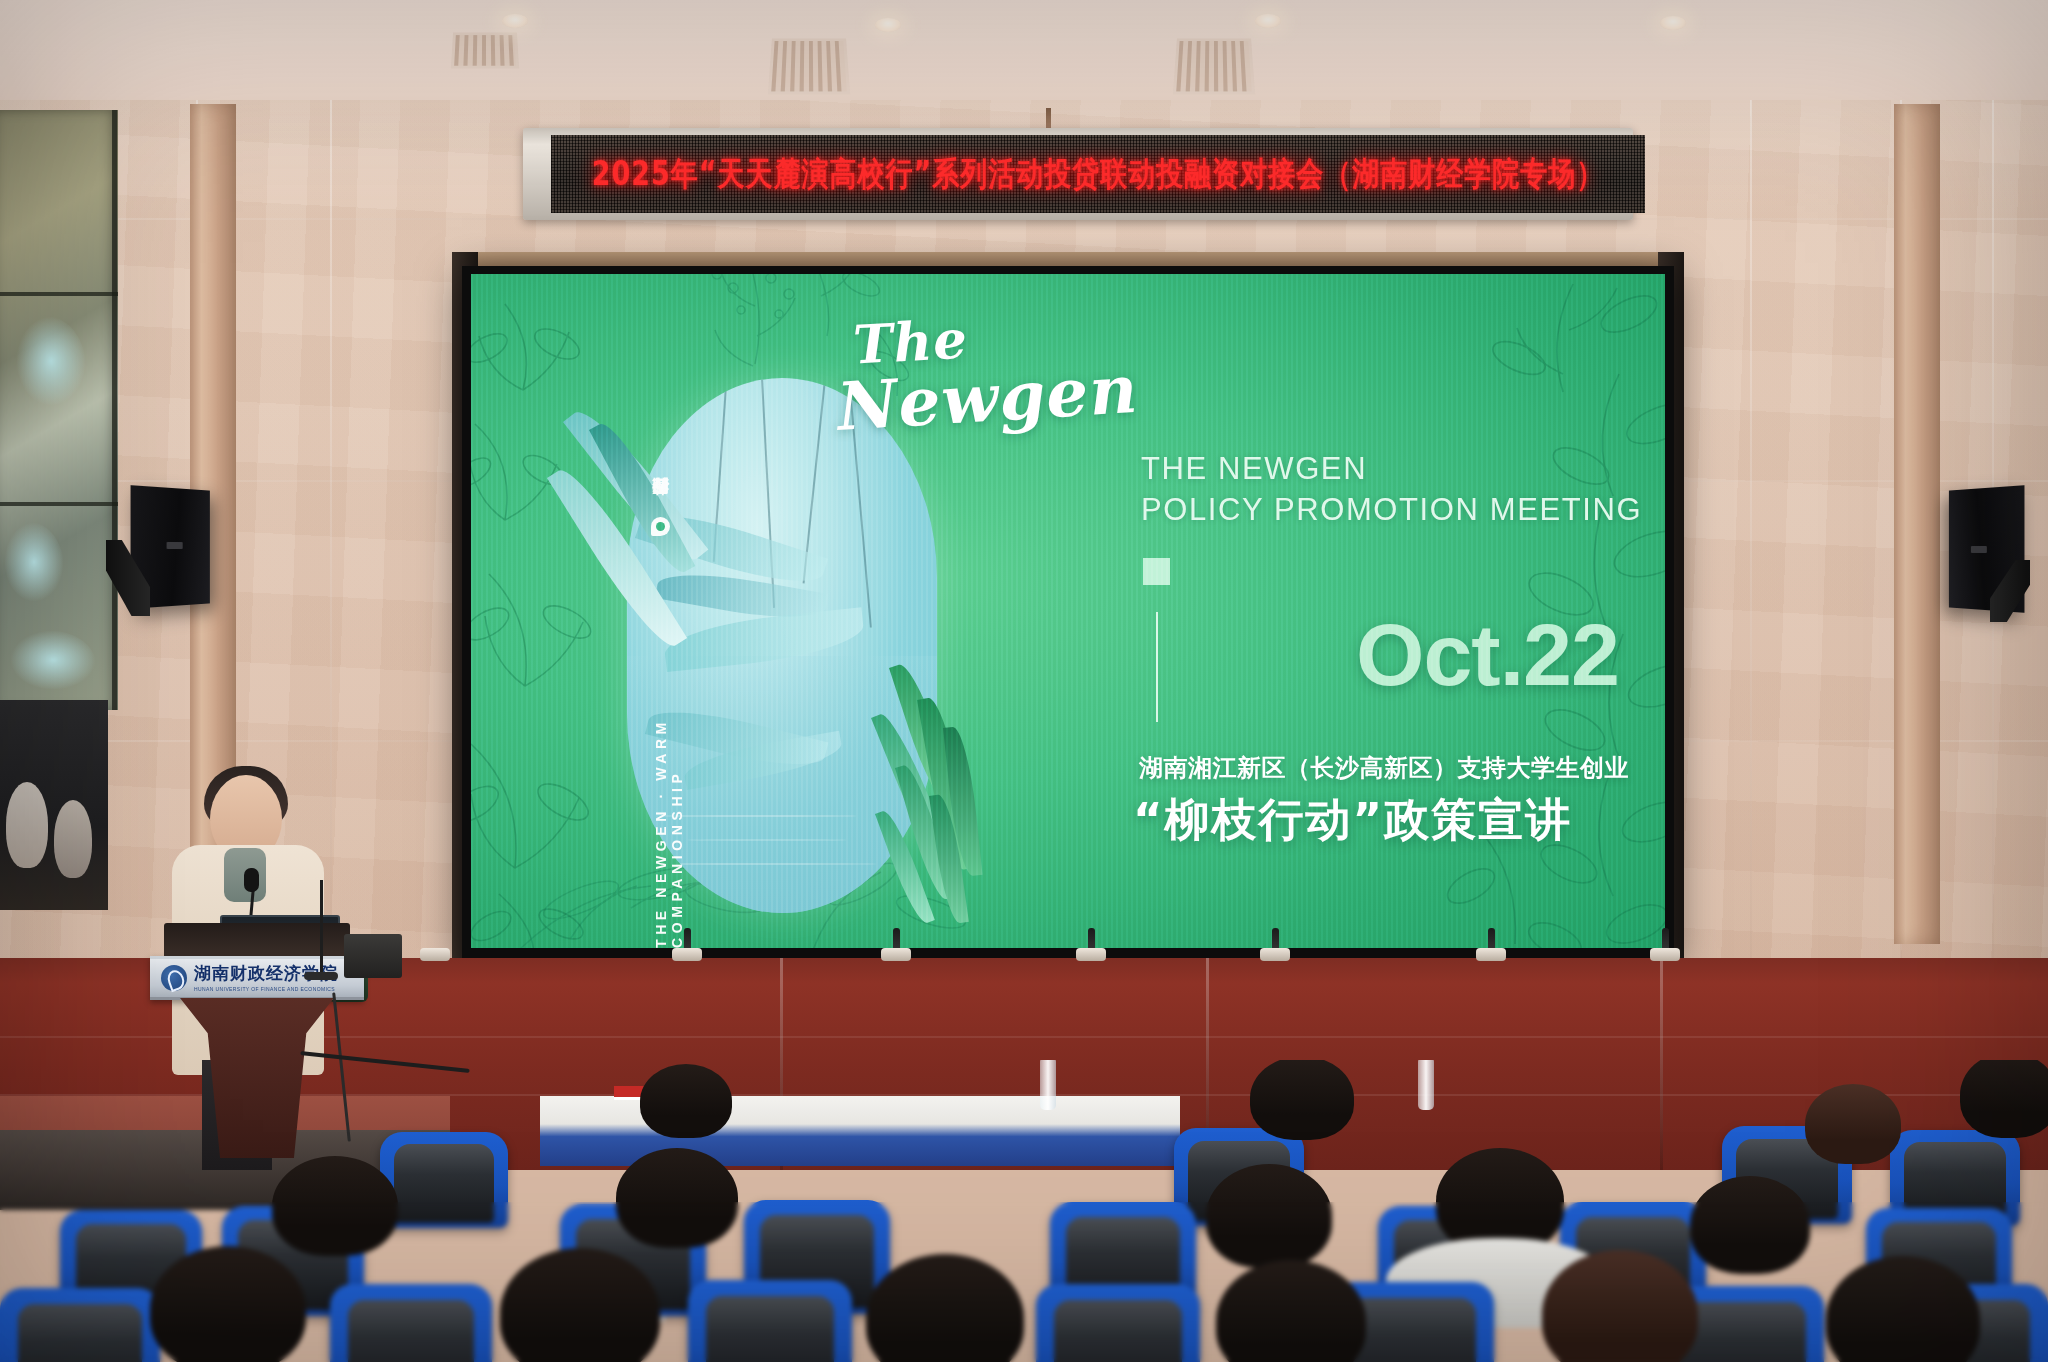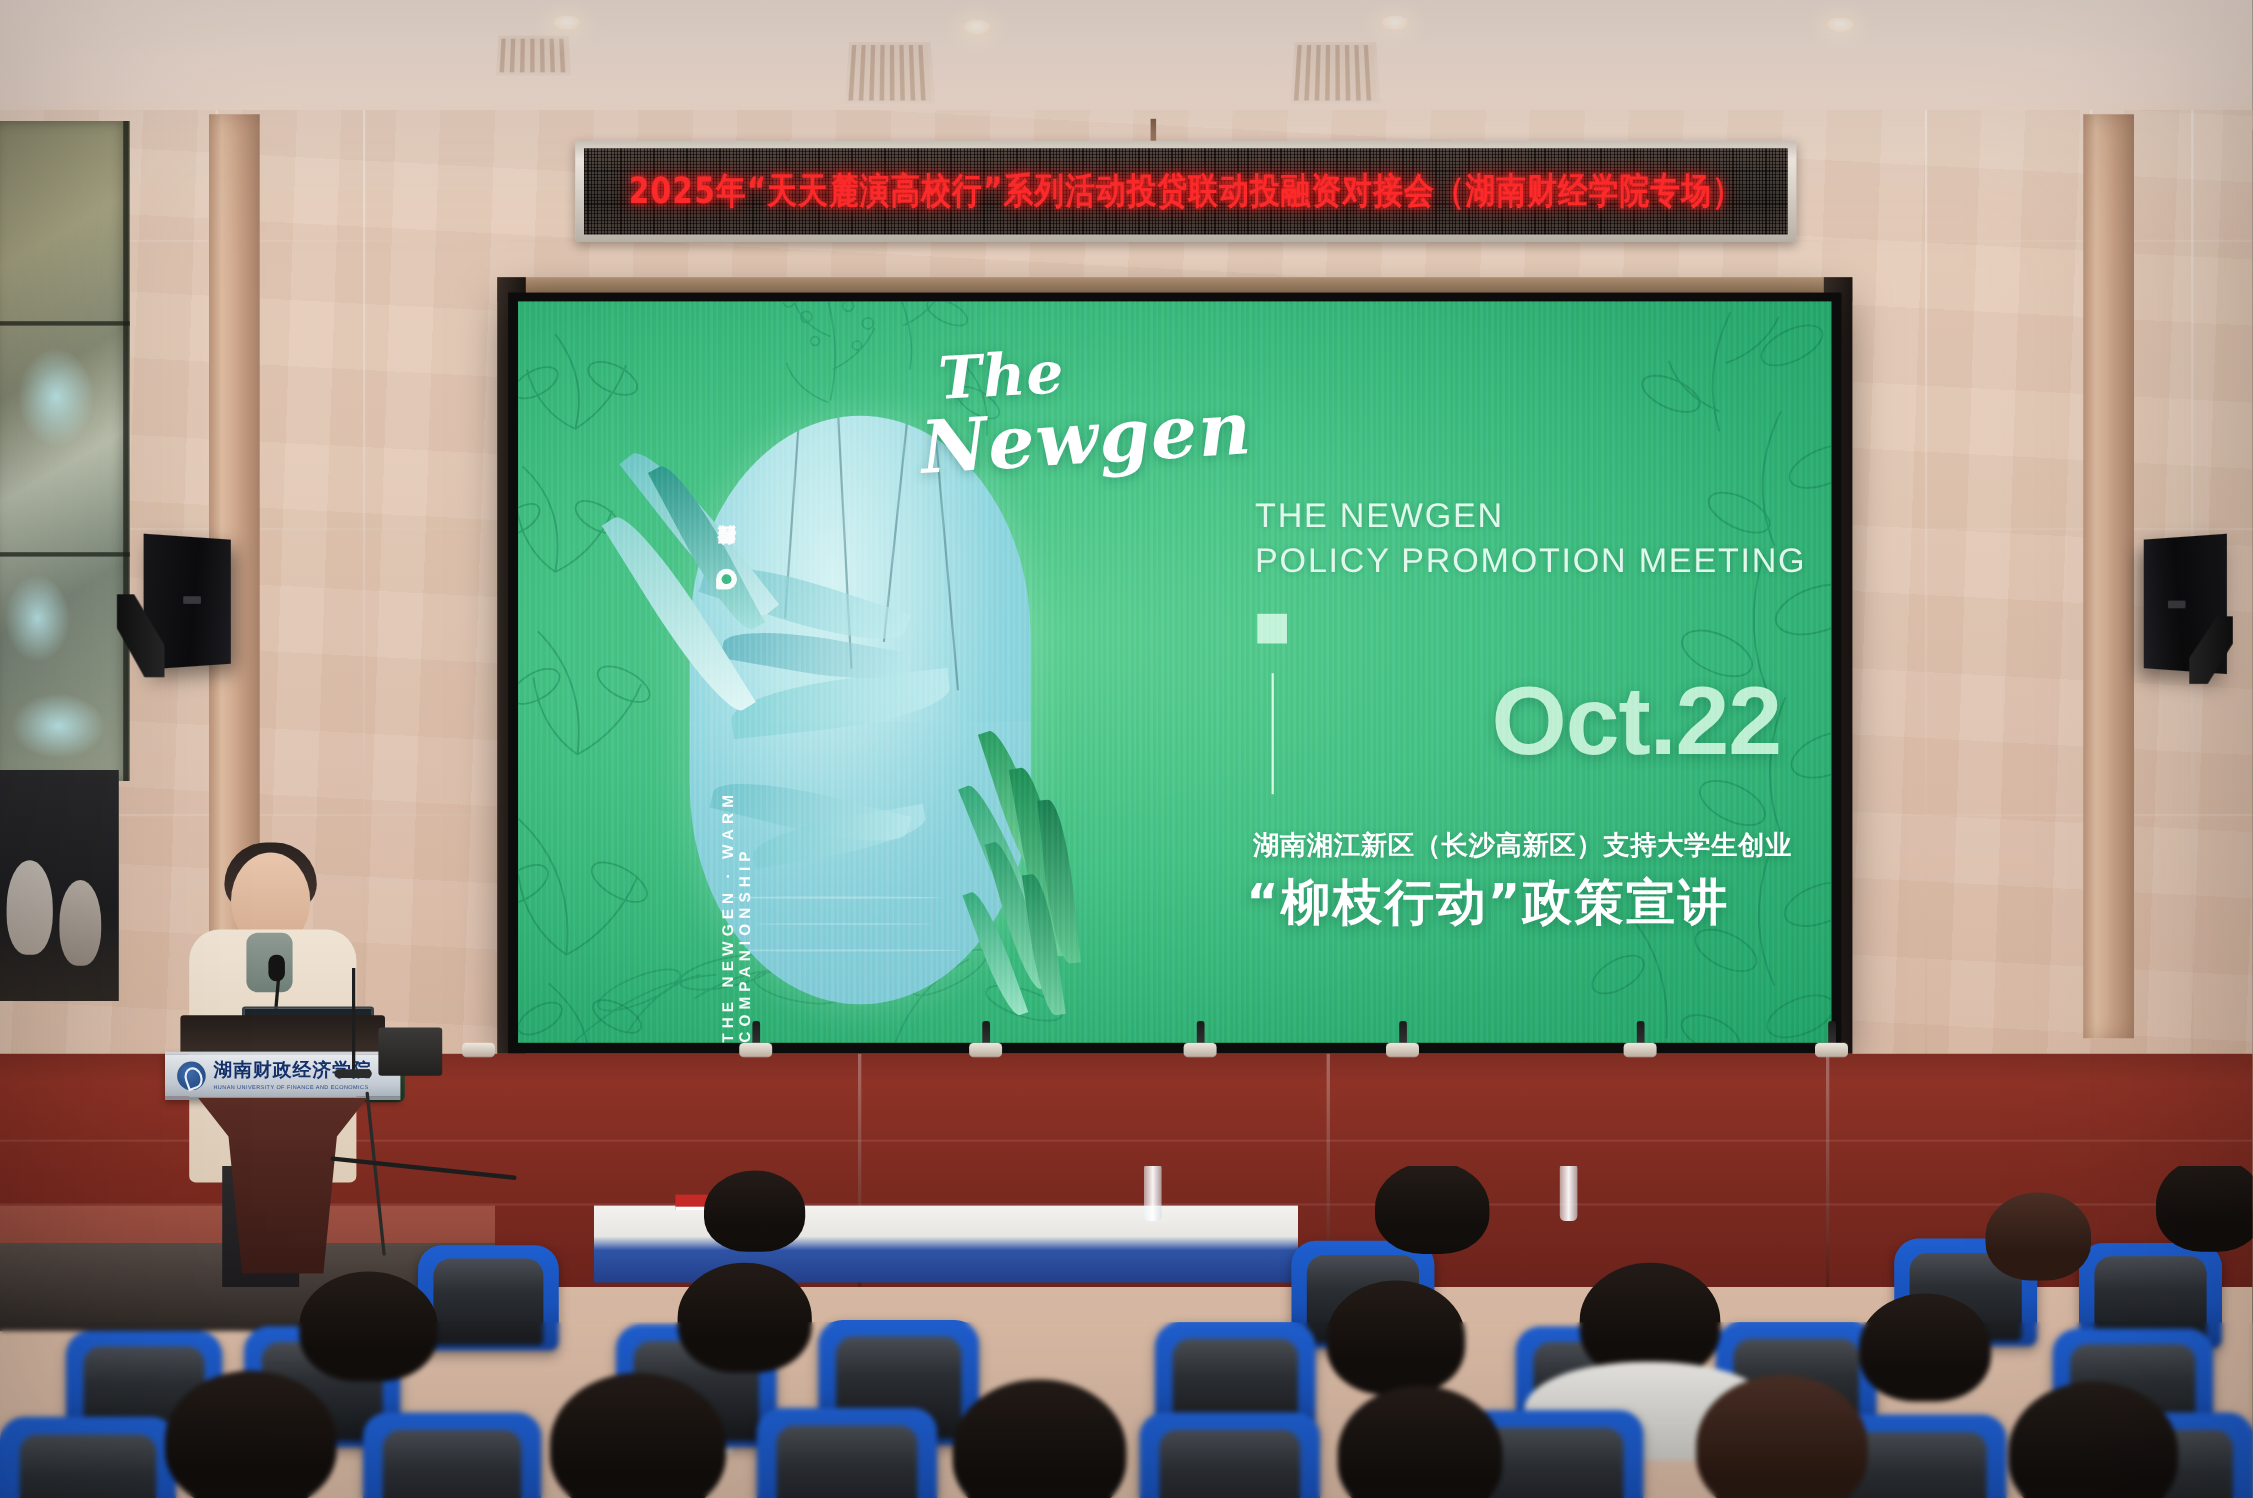--- a/index.html
+++ b/index.html
@@ -87,21 +87,21 @@
     padding:7px 8px;
   }
   .led-screen {
     position:relative; width:100%; height:100%;
     background:#2e2722;
     background-image:
       repeating-linear-gradient(90deg,rgba(0,0,0,.55) 0 1px,rgba(255,255,255,.045) 1px 3px),
       repeating-linear-gradient(0deg,rgba(0,0,0,.5) 0 1px,rgba(255,255,255,.04) 1px 3px),
       linear-gradient(180deg,#453a32,#2b2420 60%,#3a3029);
     overflow:hidden;
-    display:flex; align-items:center; justify-content:center;
+    display:flex; align-items:center; justify-content:center;margin-left:20px;
   }
   .led-text {
     font-family:"DejaVu Sans","Liberation Sans",sans-serif;
     font-weight:700; font-size:27px; letter-spacing:1px;
     color:#ff2b2b;
     text-shadow:0 0 5px rgba(255,40,40,.95),0 0 14px rgba(255,0,0,.65),0 0 26px rgba(255,20,20,.4);
     white-space:nowrap;
     transform:scaleY(1.22);
   }
   .led-rod { position:absolute; left:1046px; top:108px; width:5px; height:24px;

